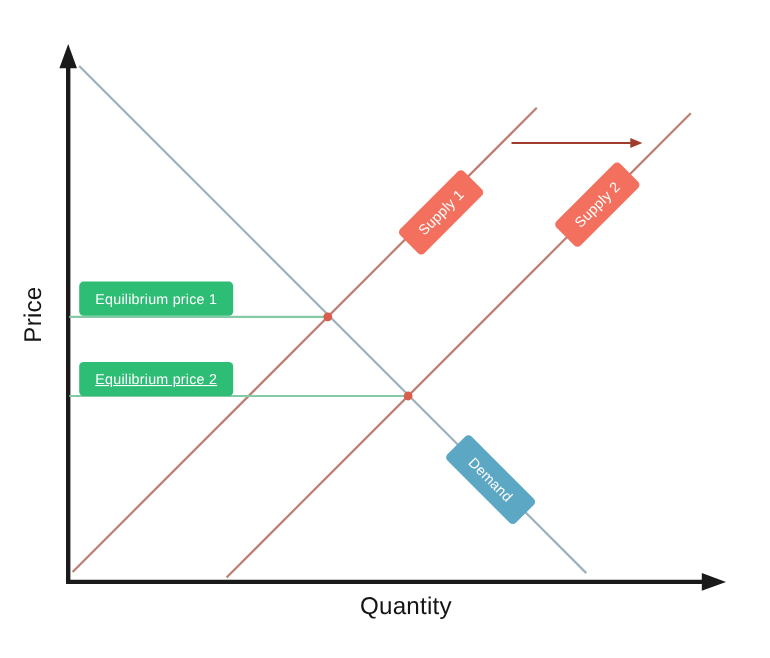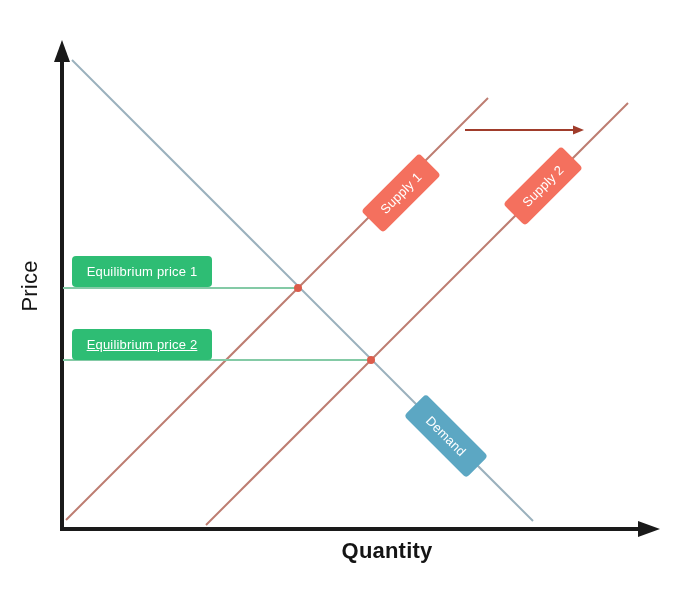--- a/index.html
+++ b/index.html
@@ -38,21 +38,21 @@
       <line x1="63" y1="288" x2="298" y2="288" stroke="#84caa6" stroke-width="2"></line>
       <circle cx="298" cy="288" r="4" fill="#dc5c4b"></circle>
       <line x1="63" y1="360" x2="371" y2="360" stroke="#84caa6" stroke-width="2"></line>
       <circle cx="371" cy="360" r="4" fill="#dc5c4b"></circle>
       <line x1="465" y1="130" x2="575" y2="130" stroke="#a03c2b" stroke-width="2"></line>
       <polygon points="584,130 573,125.5 573,134.5" fill="#a03c2b"></polygon>
     </svg>
 
   <div class="axis-label vertical" style="left:30px; top:286px;">Price</div>
 
-  <div class="axis-label" style="left:387px; top:551px;font-weight:bold;">Quantity</div>
+  <div class="axis-label" style="left:369px; top:551px;">Quantity</div>
 
   <div class="badge eq" style="left: 72px; top: 256px; background: rgb(46, 189, 116);">
     <span>Equilibrium price 1</span>
   </div>
 
   <div class="badge eq" style="left: 72px; top: 329px; background: rgb(46, 189, 116); text-decoration: underline;">
     <span>Equilibrium price 2</span>
   </div>
 
   <div class="badge diag" style="left: 401px; top: 193px; background: rgb(244, 112, 94);">

